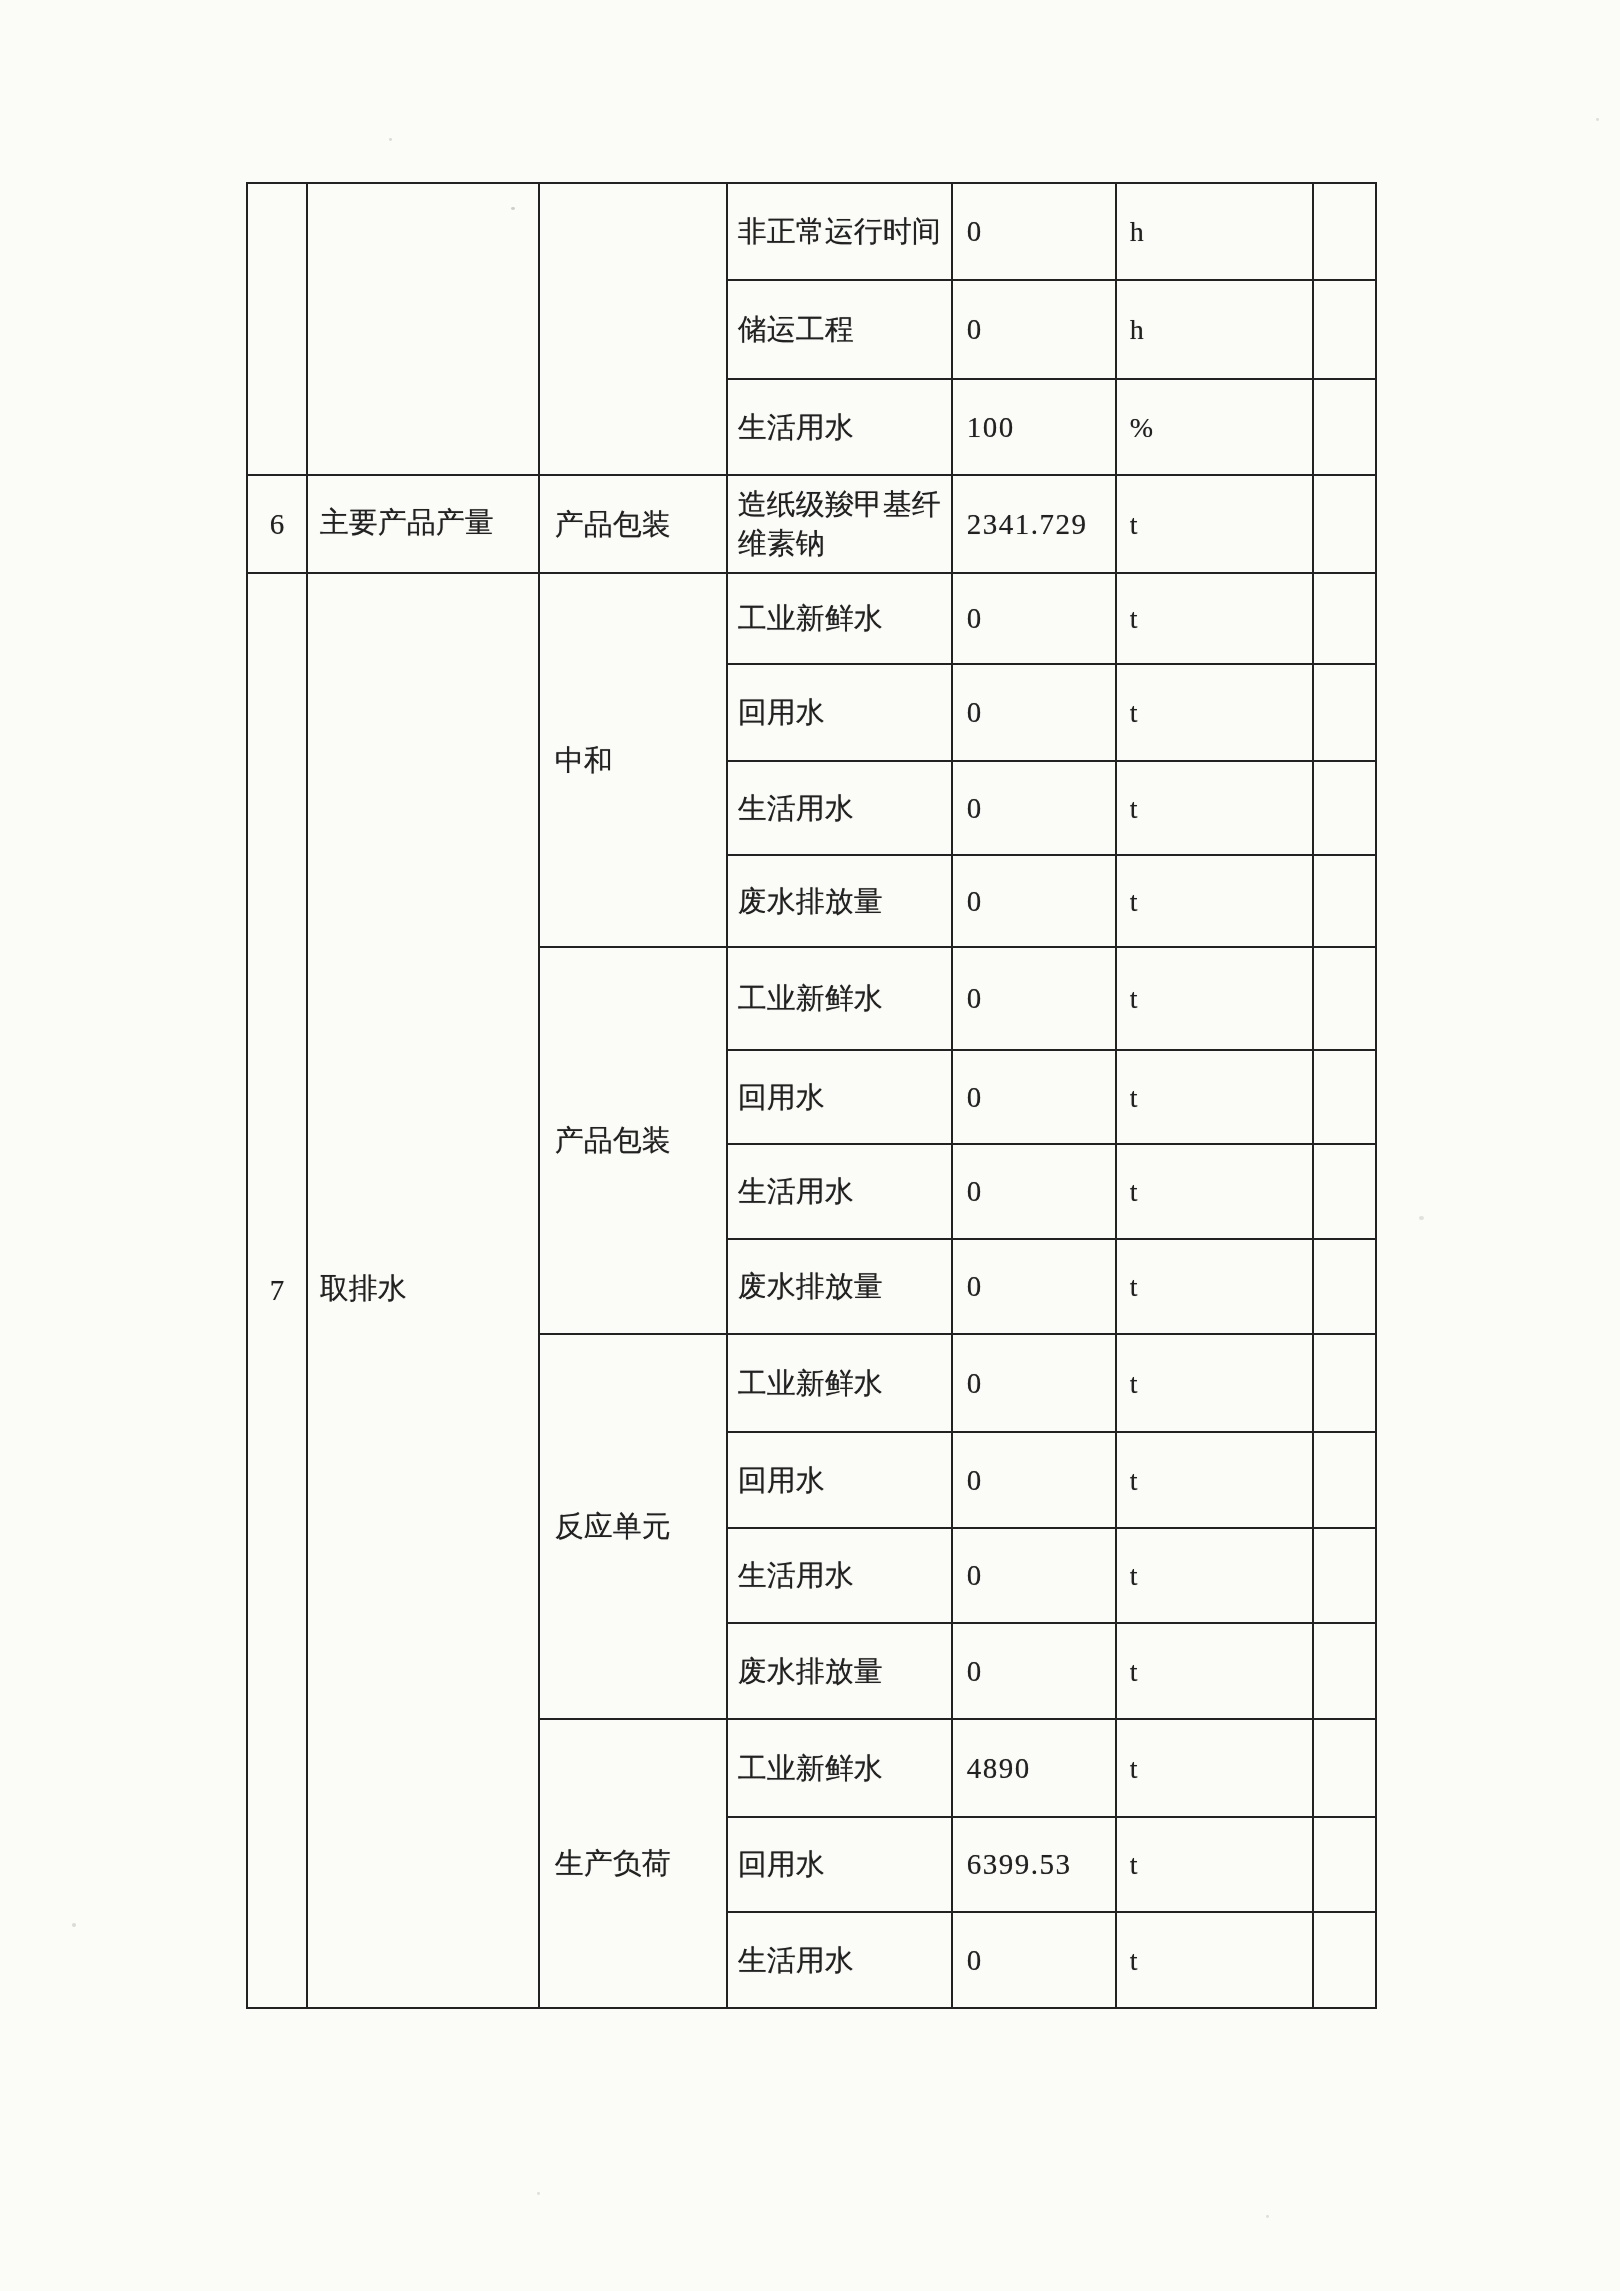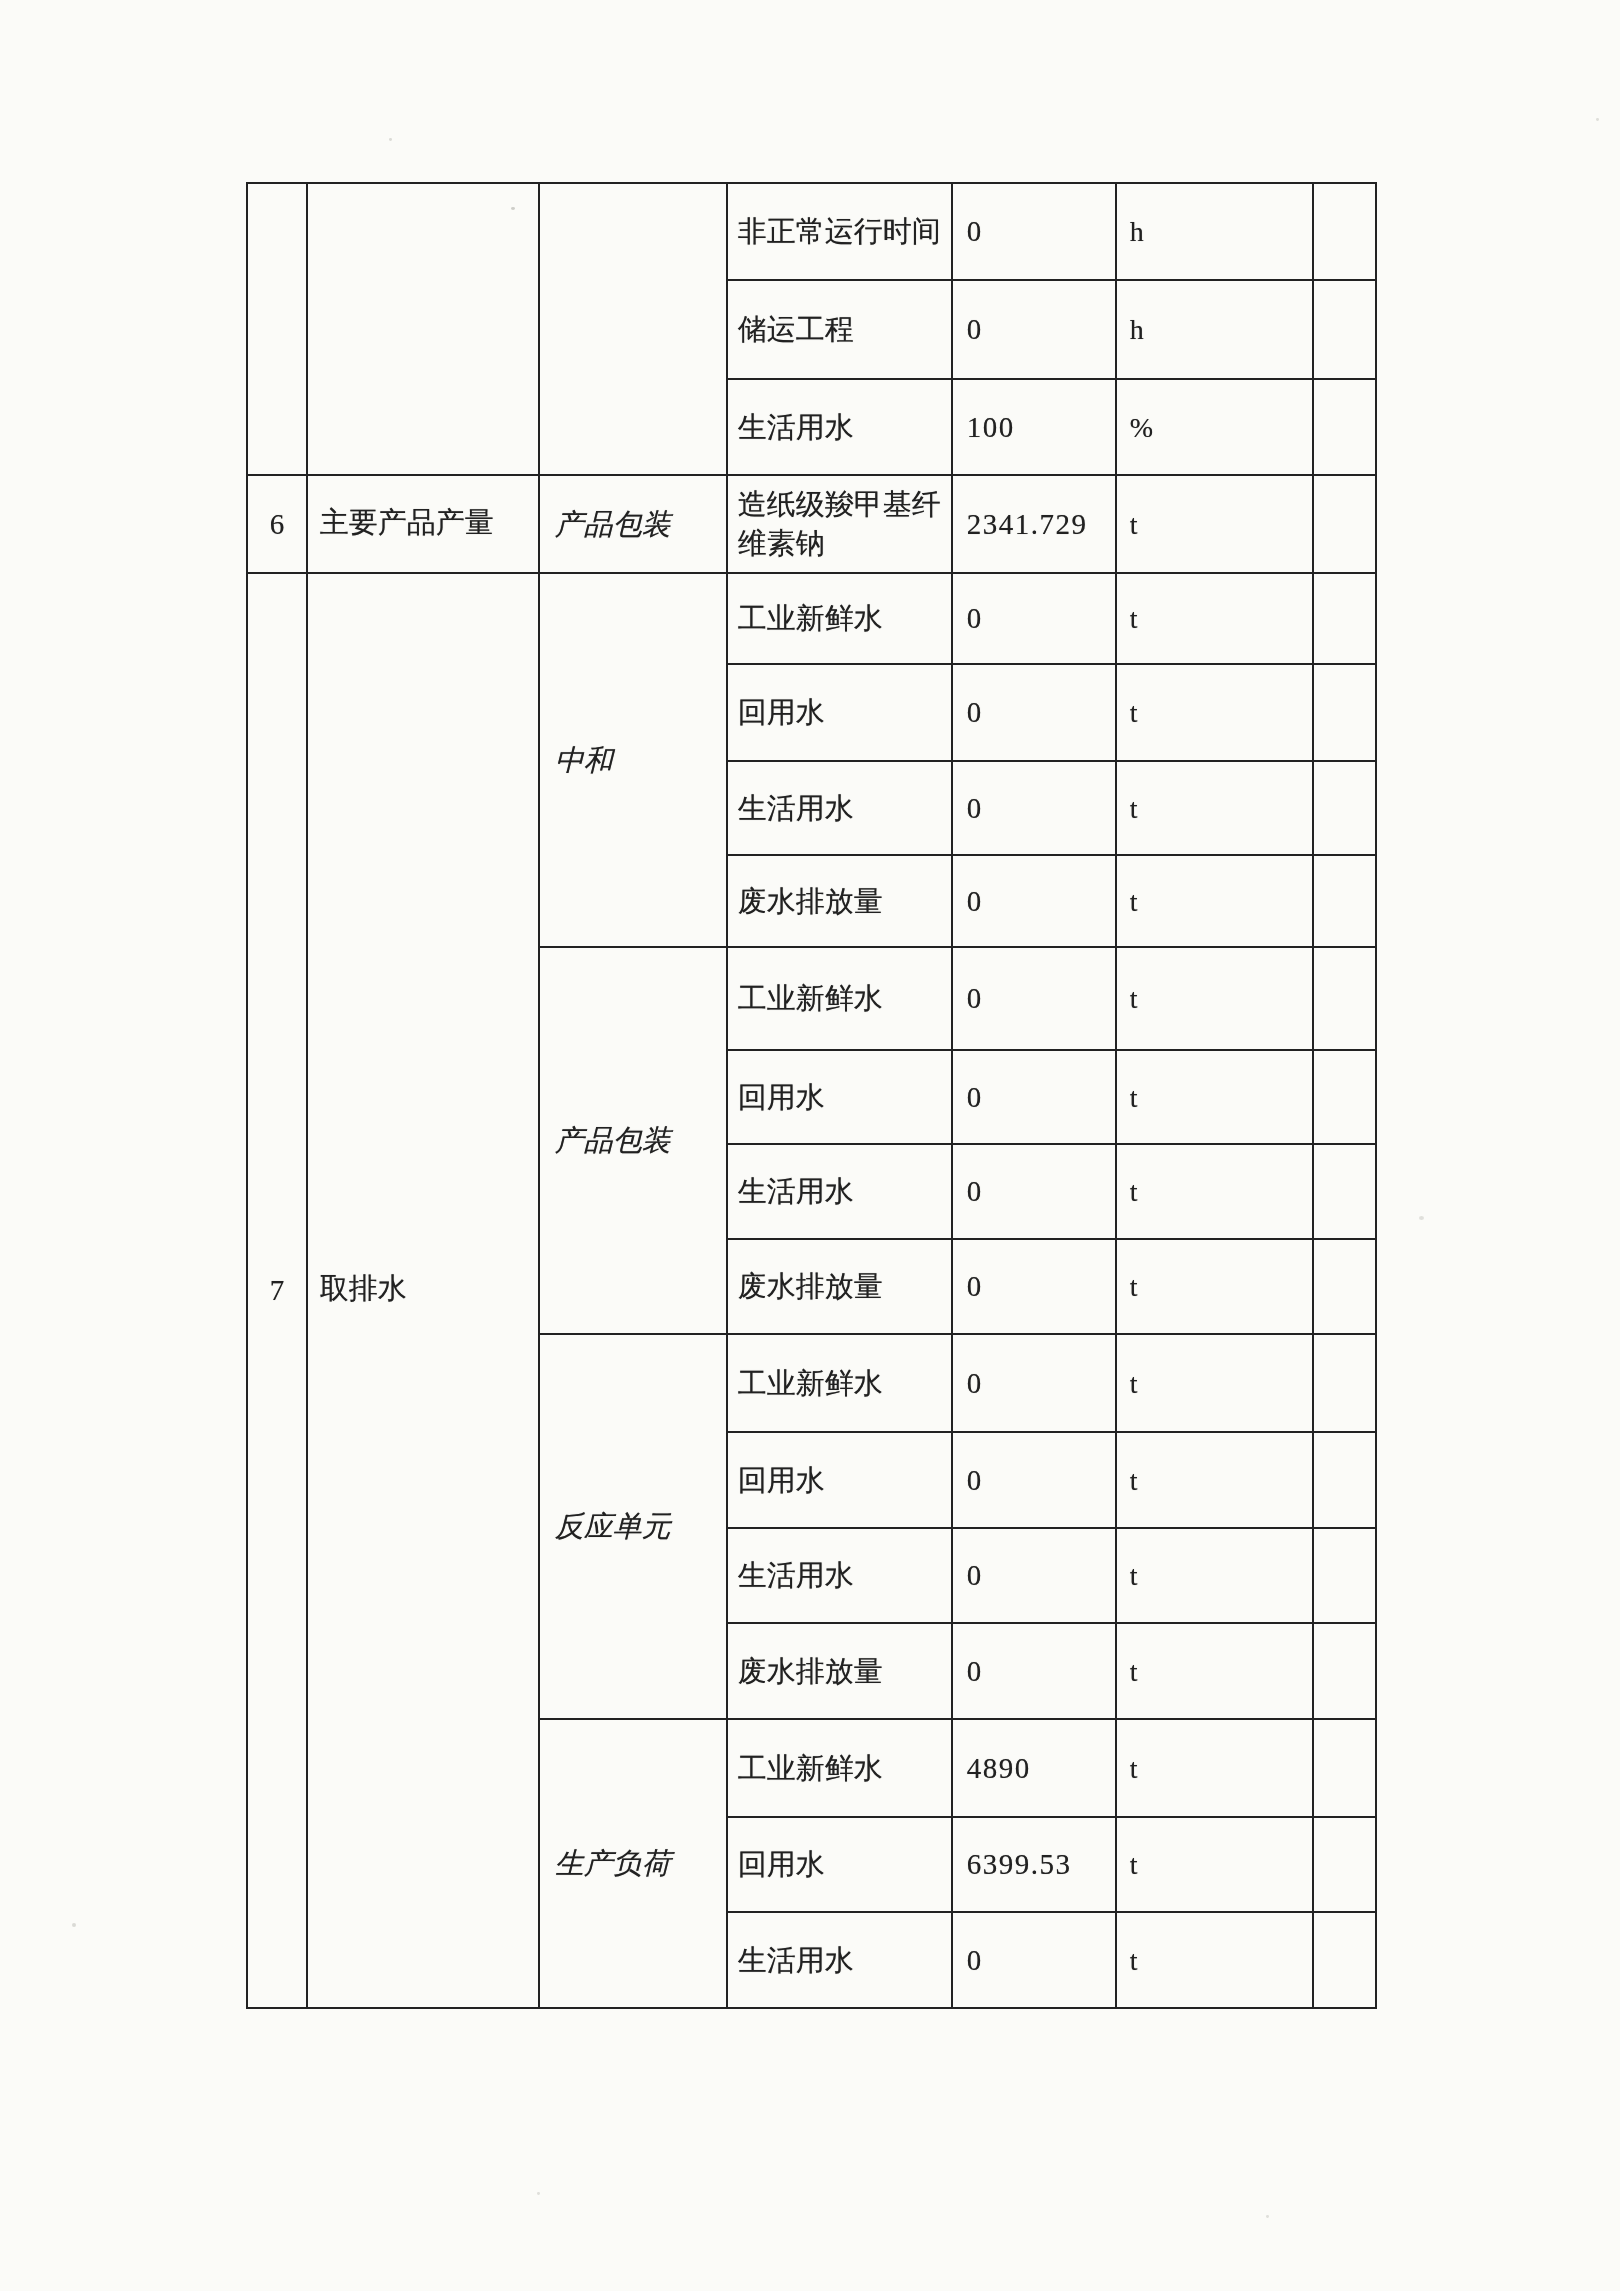--- a/index.html
+++ b/index.html
@@ -26,21 +26,21 @@
     vertical-align:middle;
     font-size:29px;
     line-height:39px;
     color:#212121;
     text-shadow:0 0 0.7px rgba(25,25,25,.55);
     overflow:hidden;
     white-space:normal;
   }
   td.c-no{text-align:center;padding:0;}
   td.c-cat{padding:0 3.9px 0 11.8px;font-family:Liberation Mono, monospace;}
-  td.c-sub{padding:0 3.9px 0 14.7px;font-style:italic;}
+  td.c-sub{padding:0 3.9px 0 14.7px;}
   td.c-item{padding:0 5.9px 0 9.8px;}
   td.c-val{padding:0 3.9px 0 13.7px;letter-spacing:1.5px;}
   td.c-unit{padding:0 3.9px 0 12.7px;font-size:28px;}
   td.c-x{padding:0;}
   
   .speck{position:absolute;border-radius:50%;}
 </style>
 </head>
 <body>
 

